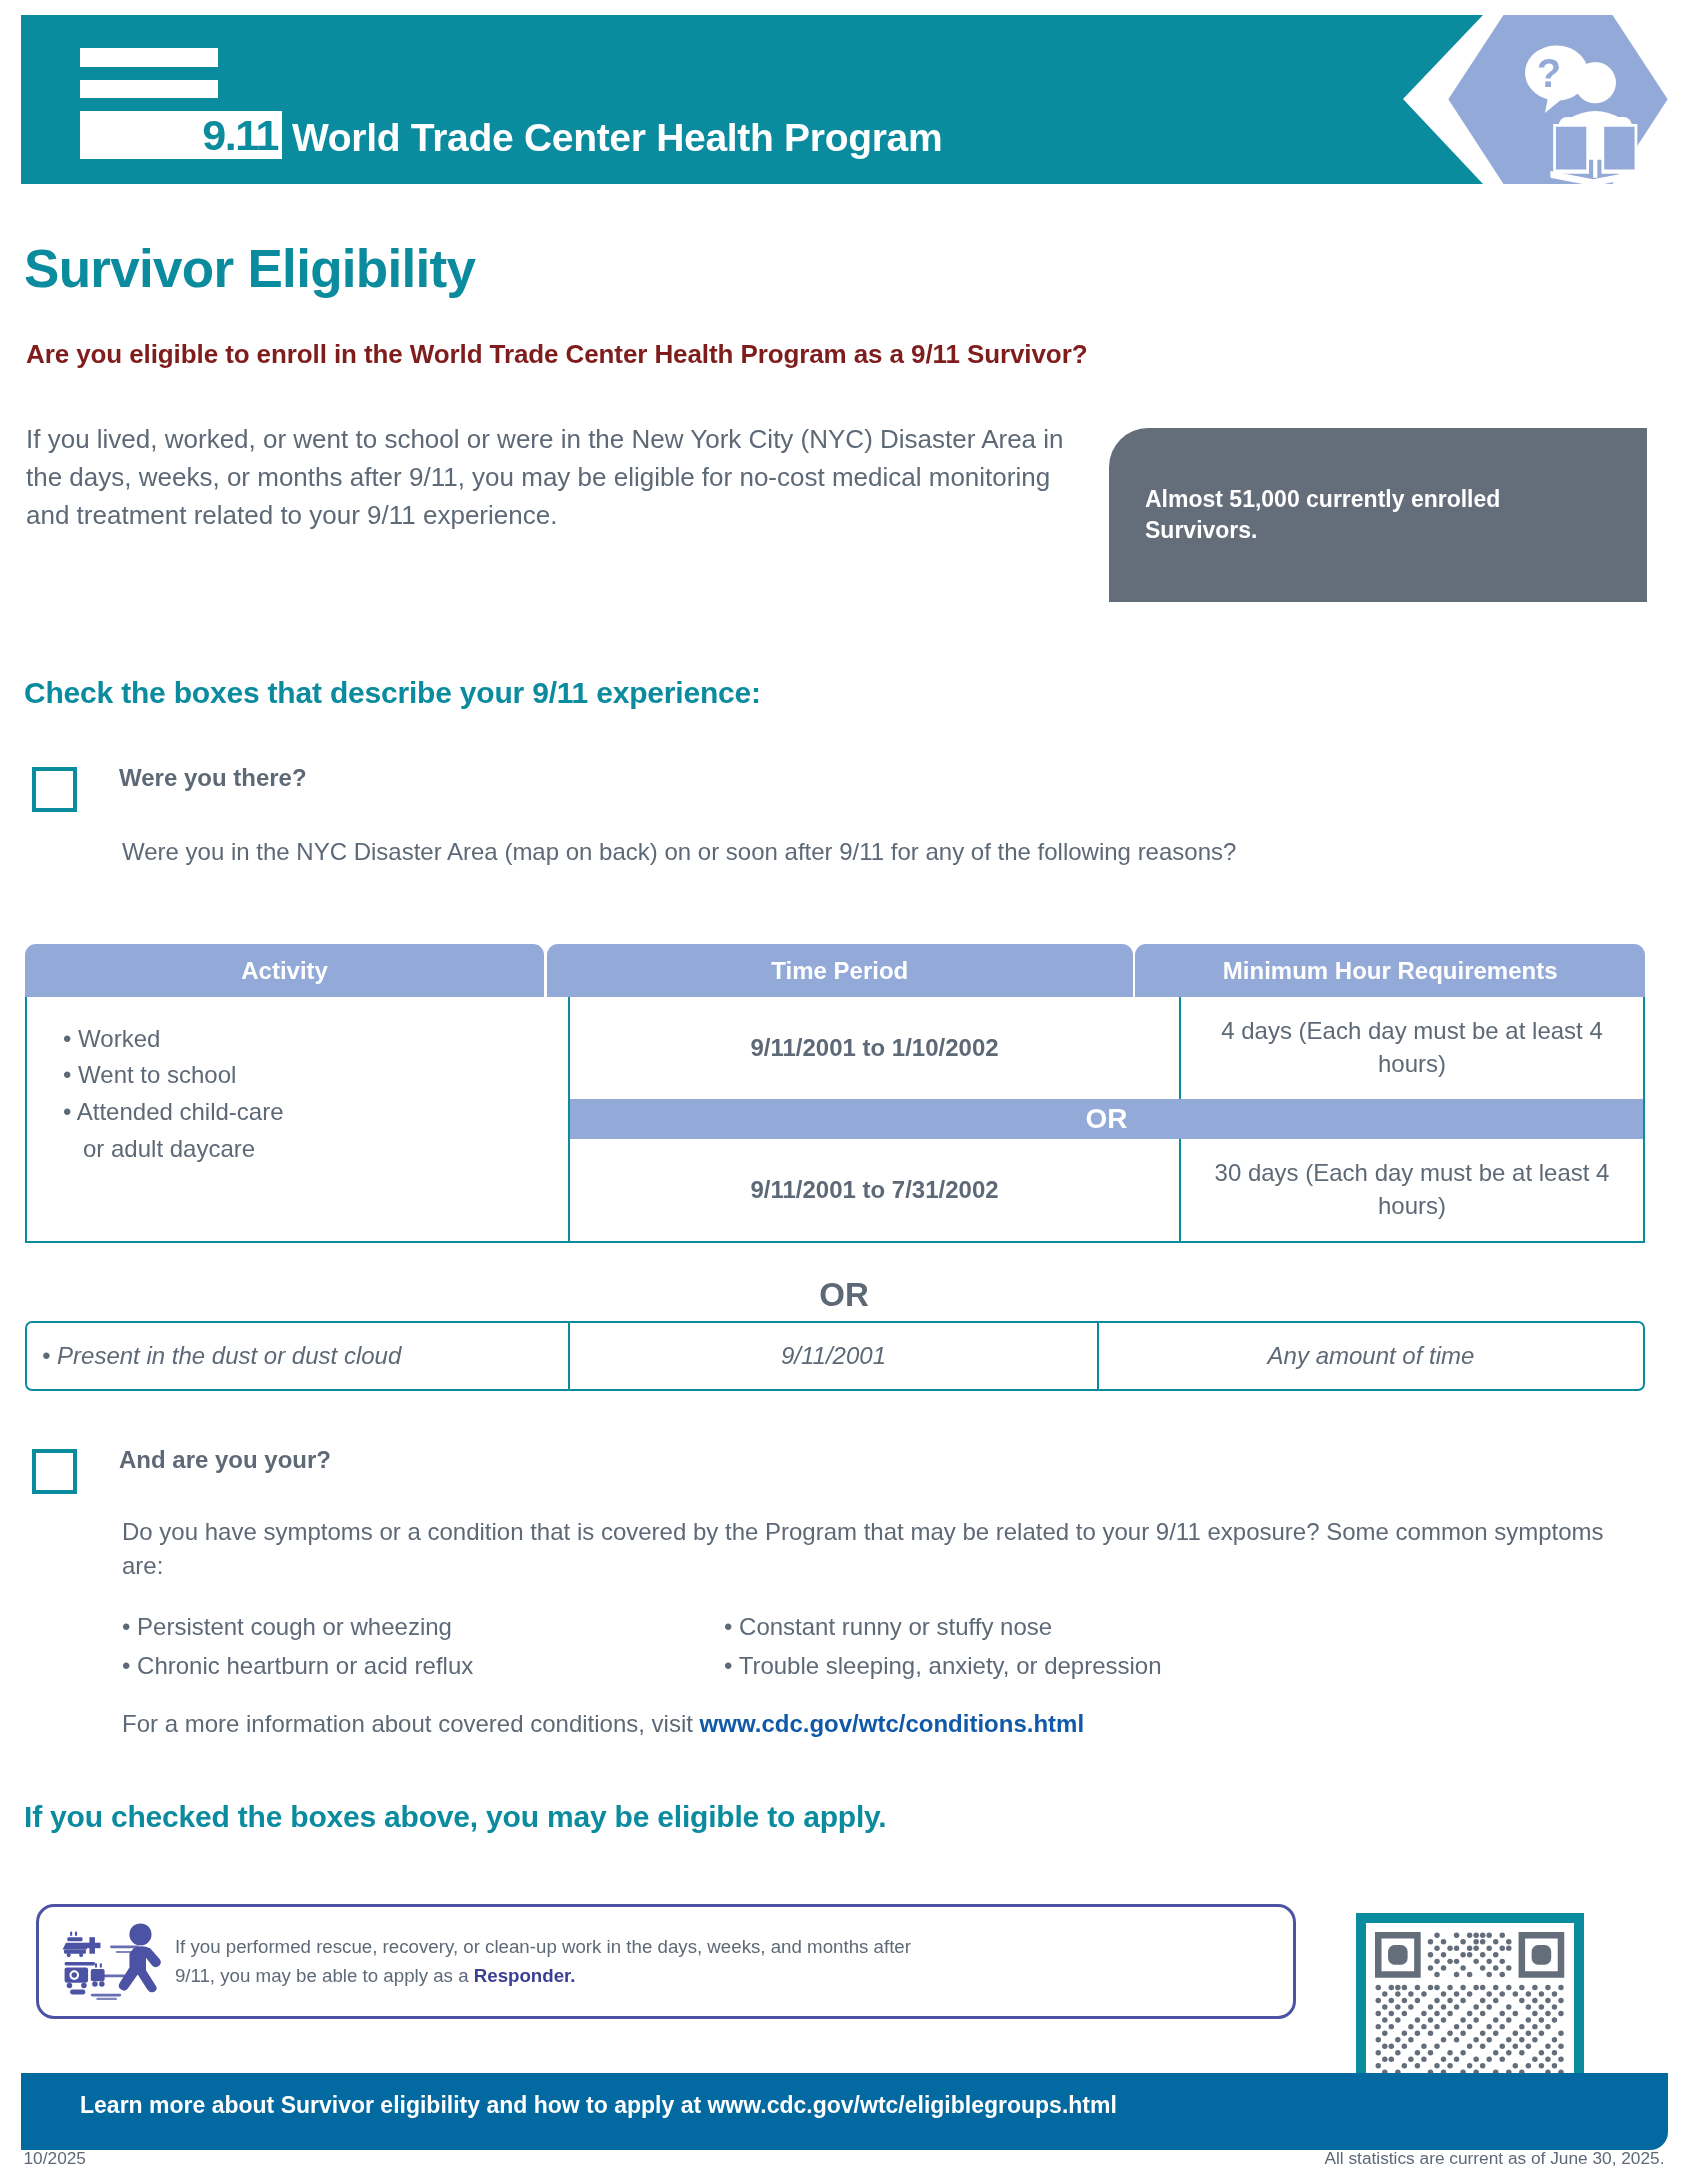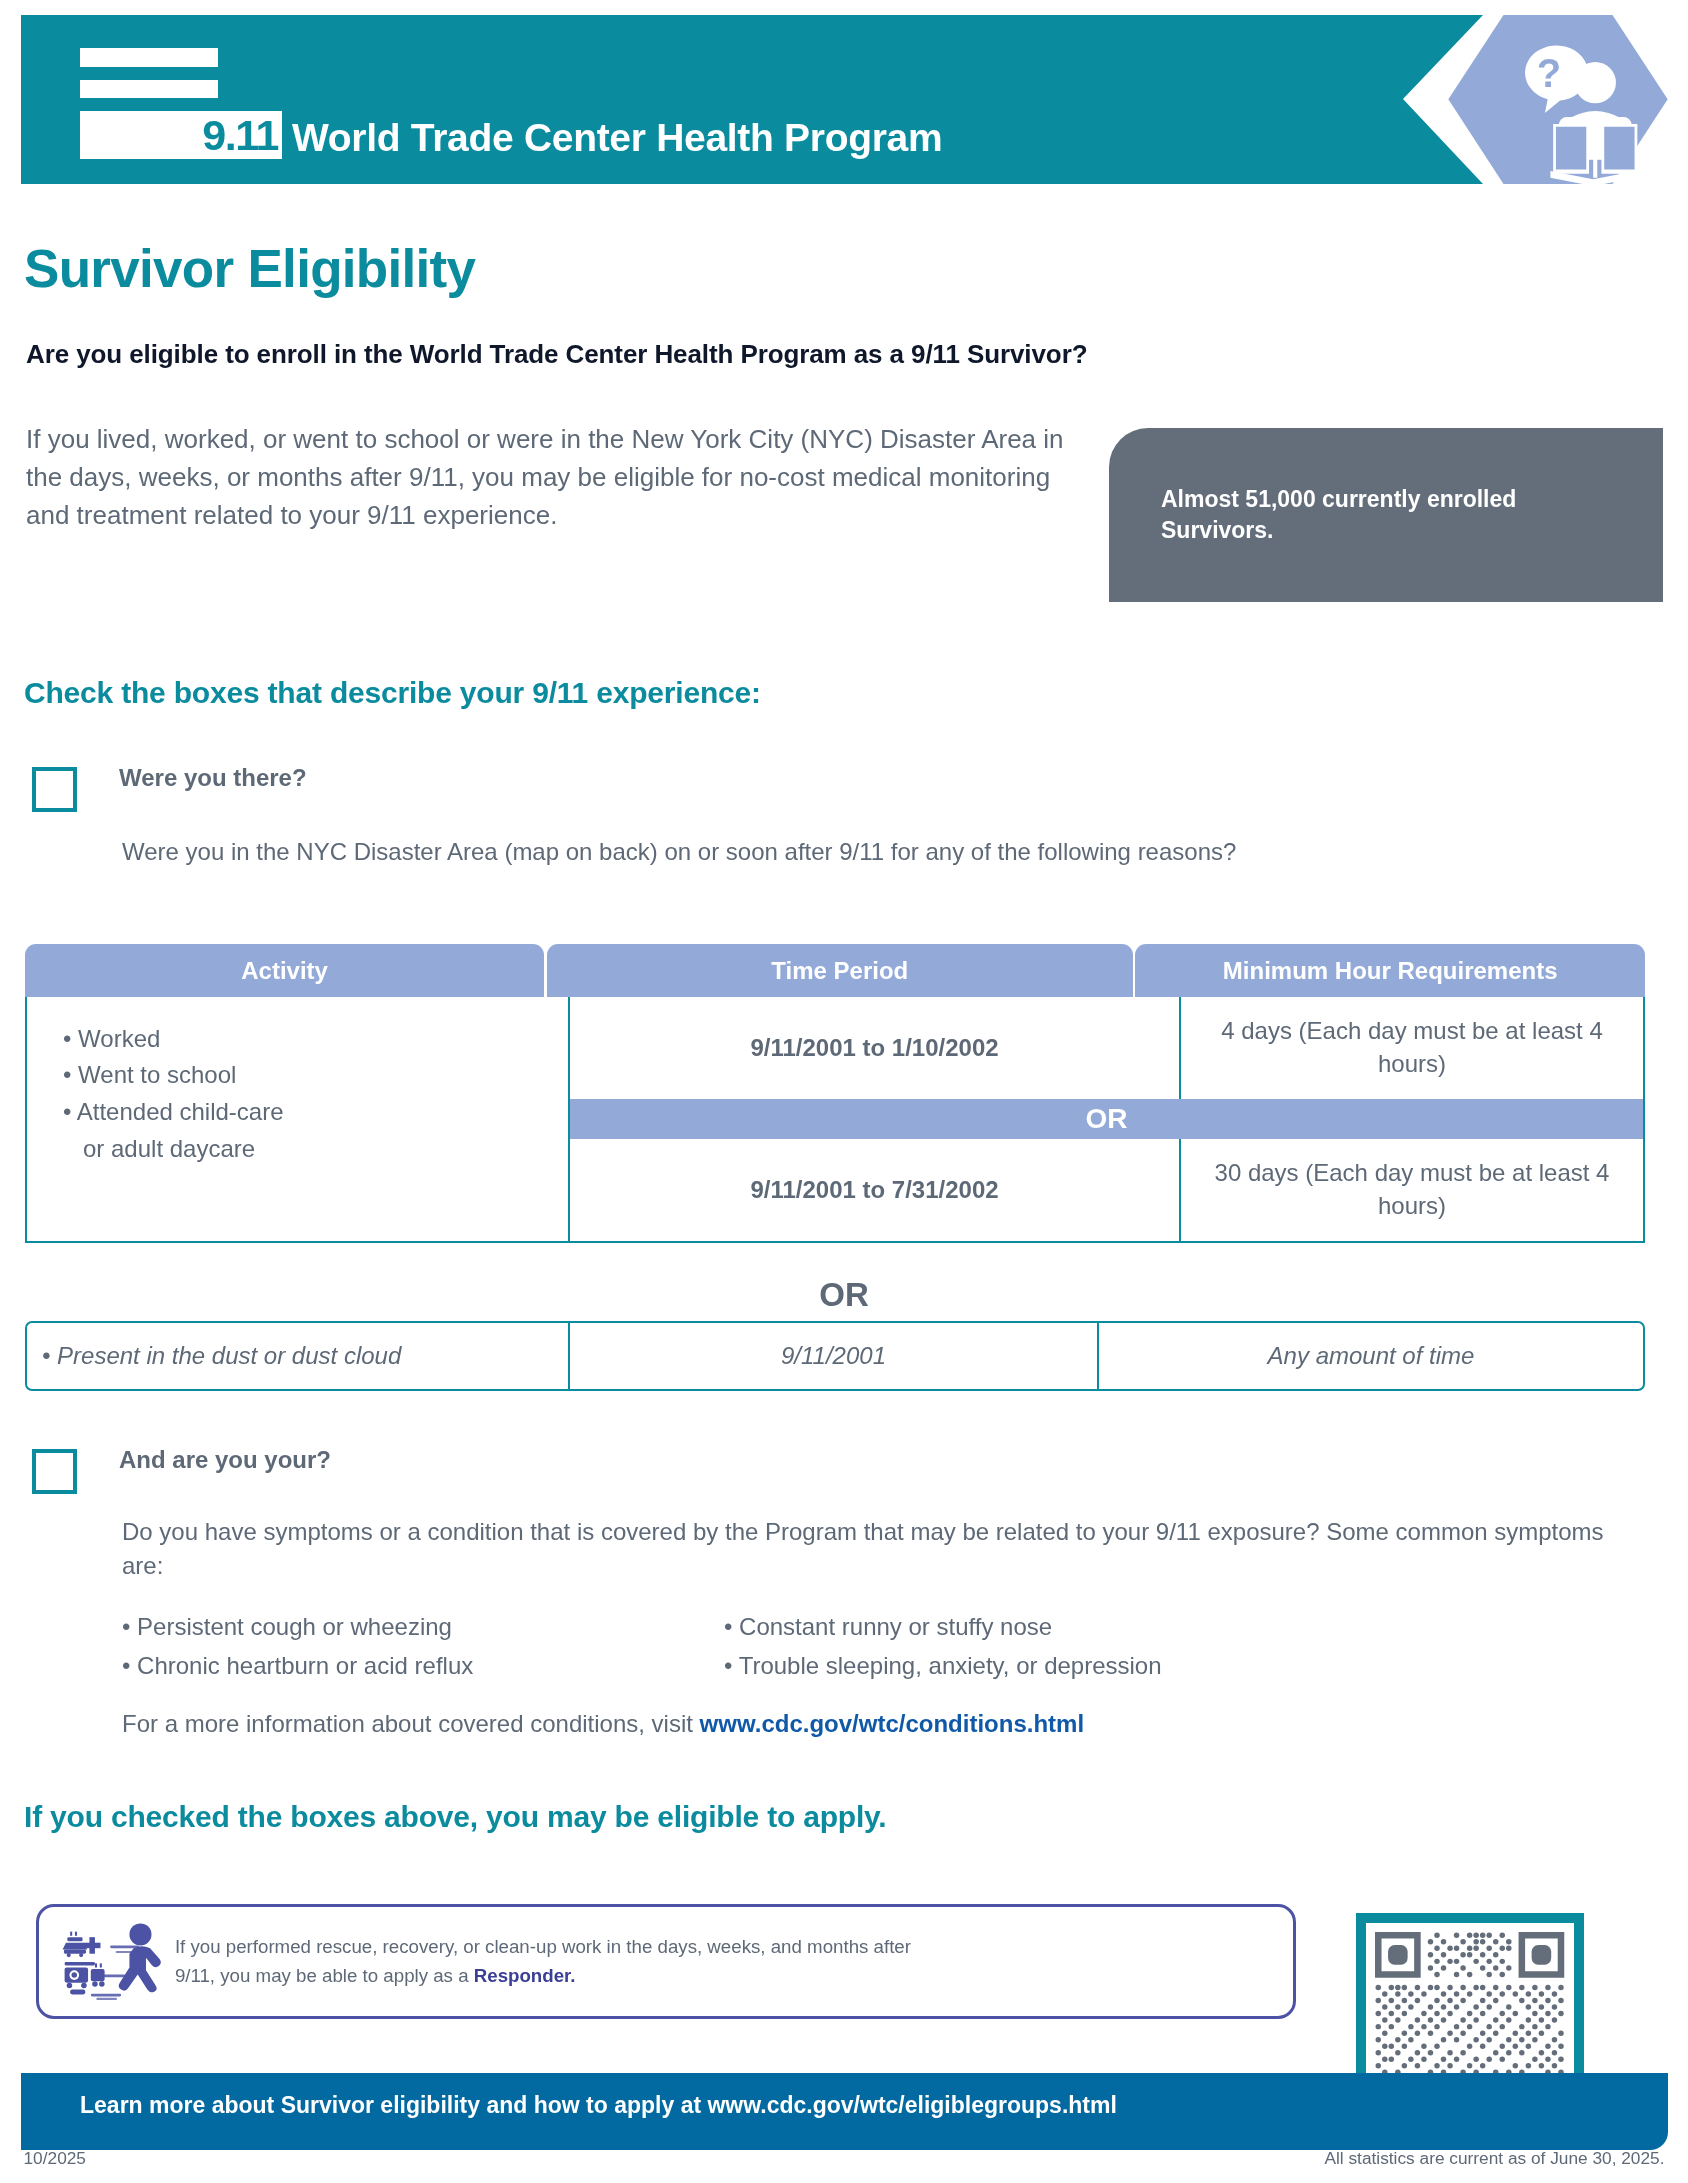--- a/index.html
+++ b/index.html
@@ -41,32 +41,32 @@
   }
   .hex{position:absolute;left:1427px;top:0;width:220px;height:169px;}
 
   
   .h1{
     position:absolute;left:24px;top:238px;
     font-size:53px;font-weight:bold;color:#0b8b9e;letter-spacing:-0.7px;
   }
   .h2{
     position:absolute;left:26px;top:339px;
-    font-size:26px;font-weight:bold;color:#0f172a;letter-spacing:-0.1px;
+    font-size:26px;font-weight:bold;color:#7f1d1d;letter-spacing:-0.1px;
   }
   .intro{
     position:absolute;left:26px;top:420px;width:1064px;
     font-size:26px;line-height:1.47;color:#5e6977;
   }
 
   
   .callout{
     position:absolute;left:1109px;top:428px;width:538px;height:174px;
     background:#646e7b;border-top-left-radius:39px;
-    display:flex;align-items:center;padding-left:16px;
+    display:flex;align-items:center;
   }
   .callout-txt{
     padding:0 36px;font-size:23px;font-weight:bold;color:#ffffff;line-height:1.37;
   }
 
   
   .h3{
     position:absolute;left:24px;top:676px;
     font-size:30px;font-weight:bold;color:#0b8b9e;letter-spacing:-0.2px;
   }

